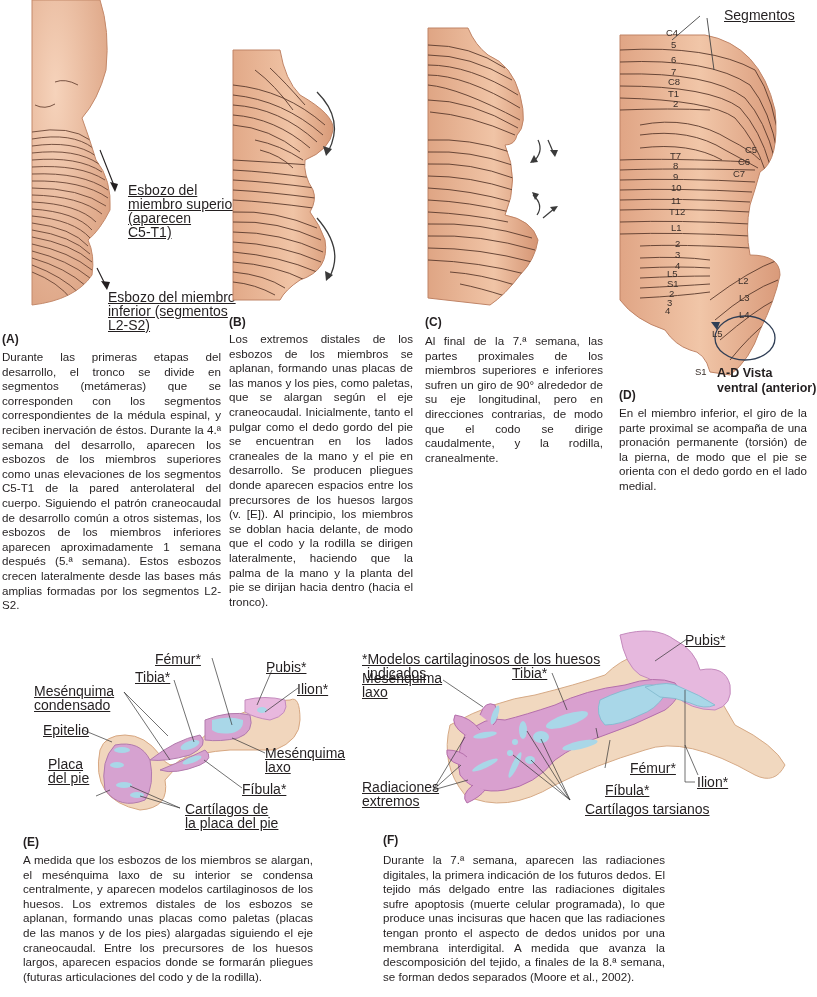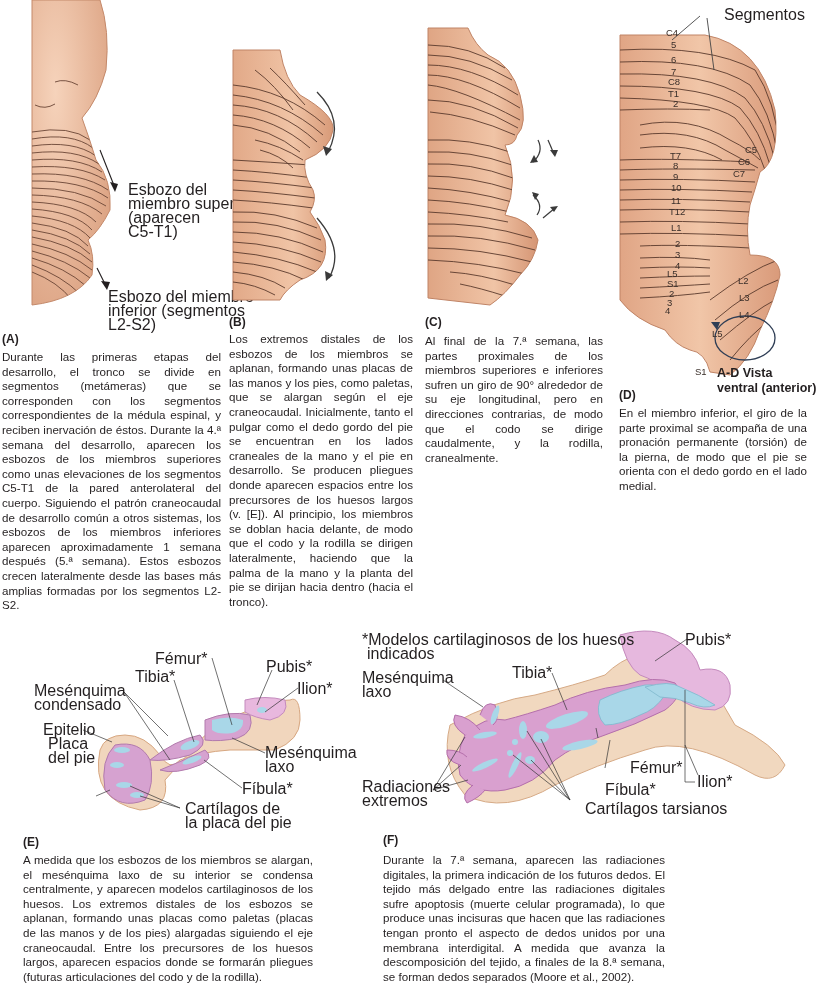--- a/index.html
+++ b/index.html
@@ -1,19 +1,19 @@
 <!DOCTYPE html>
 <html><head>
 <meta charset="utf-8">
 <style>
   * { box-sizing: border-box; margin: 0; padding: 0; }
   html, body { width: 817px; height: 997px; background: #ffffff; overflow: hidden; }
   body { position: relative; font-family: "Liberation Sans", "DejaVu Sans", sans-serif; color: #231f20; }
   .fig-svg { position: absolute; }
-  .label { position: absolute; font-size: 16px; line-height: 14px; color: #231f20; white-space: nowrap; }
+  .label { position: absolute; font-size: 14px; line-height: 14px; color: #231f20; white-space: nowrap; text-decoration: underline; }
   .panel-letter { position: absolute; font-size: 12px; font-weight: bold; line-height: 14px; }
   .caption { position: absolute; font-size: 11.6px; line-height: 14.6px; text-align: justify; hyphens: manual; color: #231f20; }
   .bold-label { position: absolute; font-size: 12.5px; font-weight: bold; line-height: 15px; white-space: nowrap; }
   .seg { position: absolute; font-size: 9.5px; line-height: 10px; color: #3a2f2a; white-space: nowrap; }
 </style>
 </head>
 <body>
 
 <svg class="fig-svg" style="left:0;top:0" width="230" height="320" viewBox="0 0 230 320">
   <defs>
@@ -292,21 +292,21 @@
 <div class="label" style="left:34px;top:684px">
   <div>Mesénquima</div>
   <div>condensado</div>
 </div>
 <div class="label" style="left:43px;top:723px">Epitelio</div>
 <div class="label" style="left:265px;top:746px">
   <div>Mesénquima</div>
   <div>laxo</div>
 </div>
 <div class="label" style="left:242px;top:782px">Fíbula*</div>
-<div class="label" style="left:48px;top:737px">
+<div class="label" style="left:48px;top:757px">
   <div>Placa</div>
   <div>del pie</div>
 </div>
 <div class="label" style="left:185px;top:802px">
   <div>Cartílagos de</div>
   <div>la placa del pie</div>
 </div>
 
 <div class="panel-letter" style="left:23px;top:835px">(E)</div>
 <div class="caption" style="left:23px;top:853px;width:290px">A medida que los esbozos de los miembros se alargan, el mesénquima laxo de su interior se condensa centralmente, y aparecen modelos cartilaginosos de los huesos. Los extremos distales de los esbozos se aplanan, formando unas placas como paletas (placas de las manos y de los pies) alargadas siguiendo el eje craneocaudal. Entre los precursores de los huesos largos, aparecen espacios donde se formarán pliegues (futuras articulaciones del codo y de la rodilla).</div>
@@ -344,21 +344,21 @@
     <line x1="78" y1="165" x2="110" y2="112"></line>
       <line x1="78" y1="165" x2="106" y2="140"></line>
     <line x1="78" y1="165" x2="113" y2="155"></line>
       <line x1="215" y1="175" x2="172" y2="106"></line>
     <line x1="215" y1="175" x2="186" y2="114"></line>
       <line x1="215" y1="175" x2="176" y2="135"></line>
     <line x1="215" y1="175" x2="158" y2="130"></line>
   </g>
 </svg>
 
-<div class="label" style="left:362px;top:633px">
+<div class="label" style="left:362px;top:652px">
   <div>*Modelos cartilaginosos de los huesos</div>
   <div style="padding-left:5px">indicados</div>
 </div>
 <div class="label" style="left:685px;top:633px">Pubis*</div>
 <div class="label" style="left:512px;top:666px">Tibia*</div>
 <div class="label" style="left:362px;top:671px">
   <div>Mesénquima</div>
   <div>laxo</div>
 </div>
 <div class="label" style="left:630px;top:761px">Fémur*</div>

